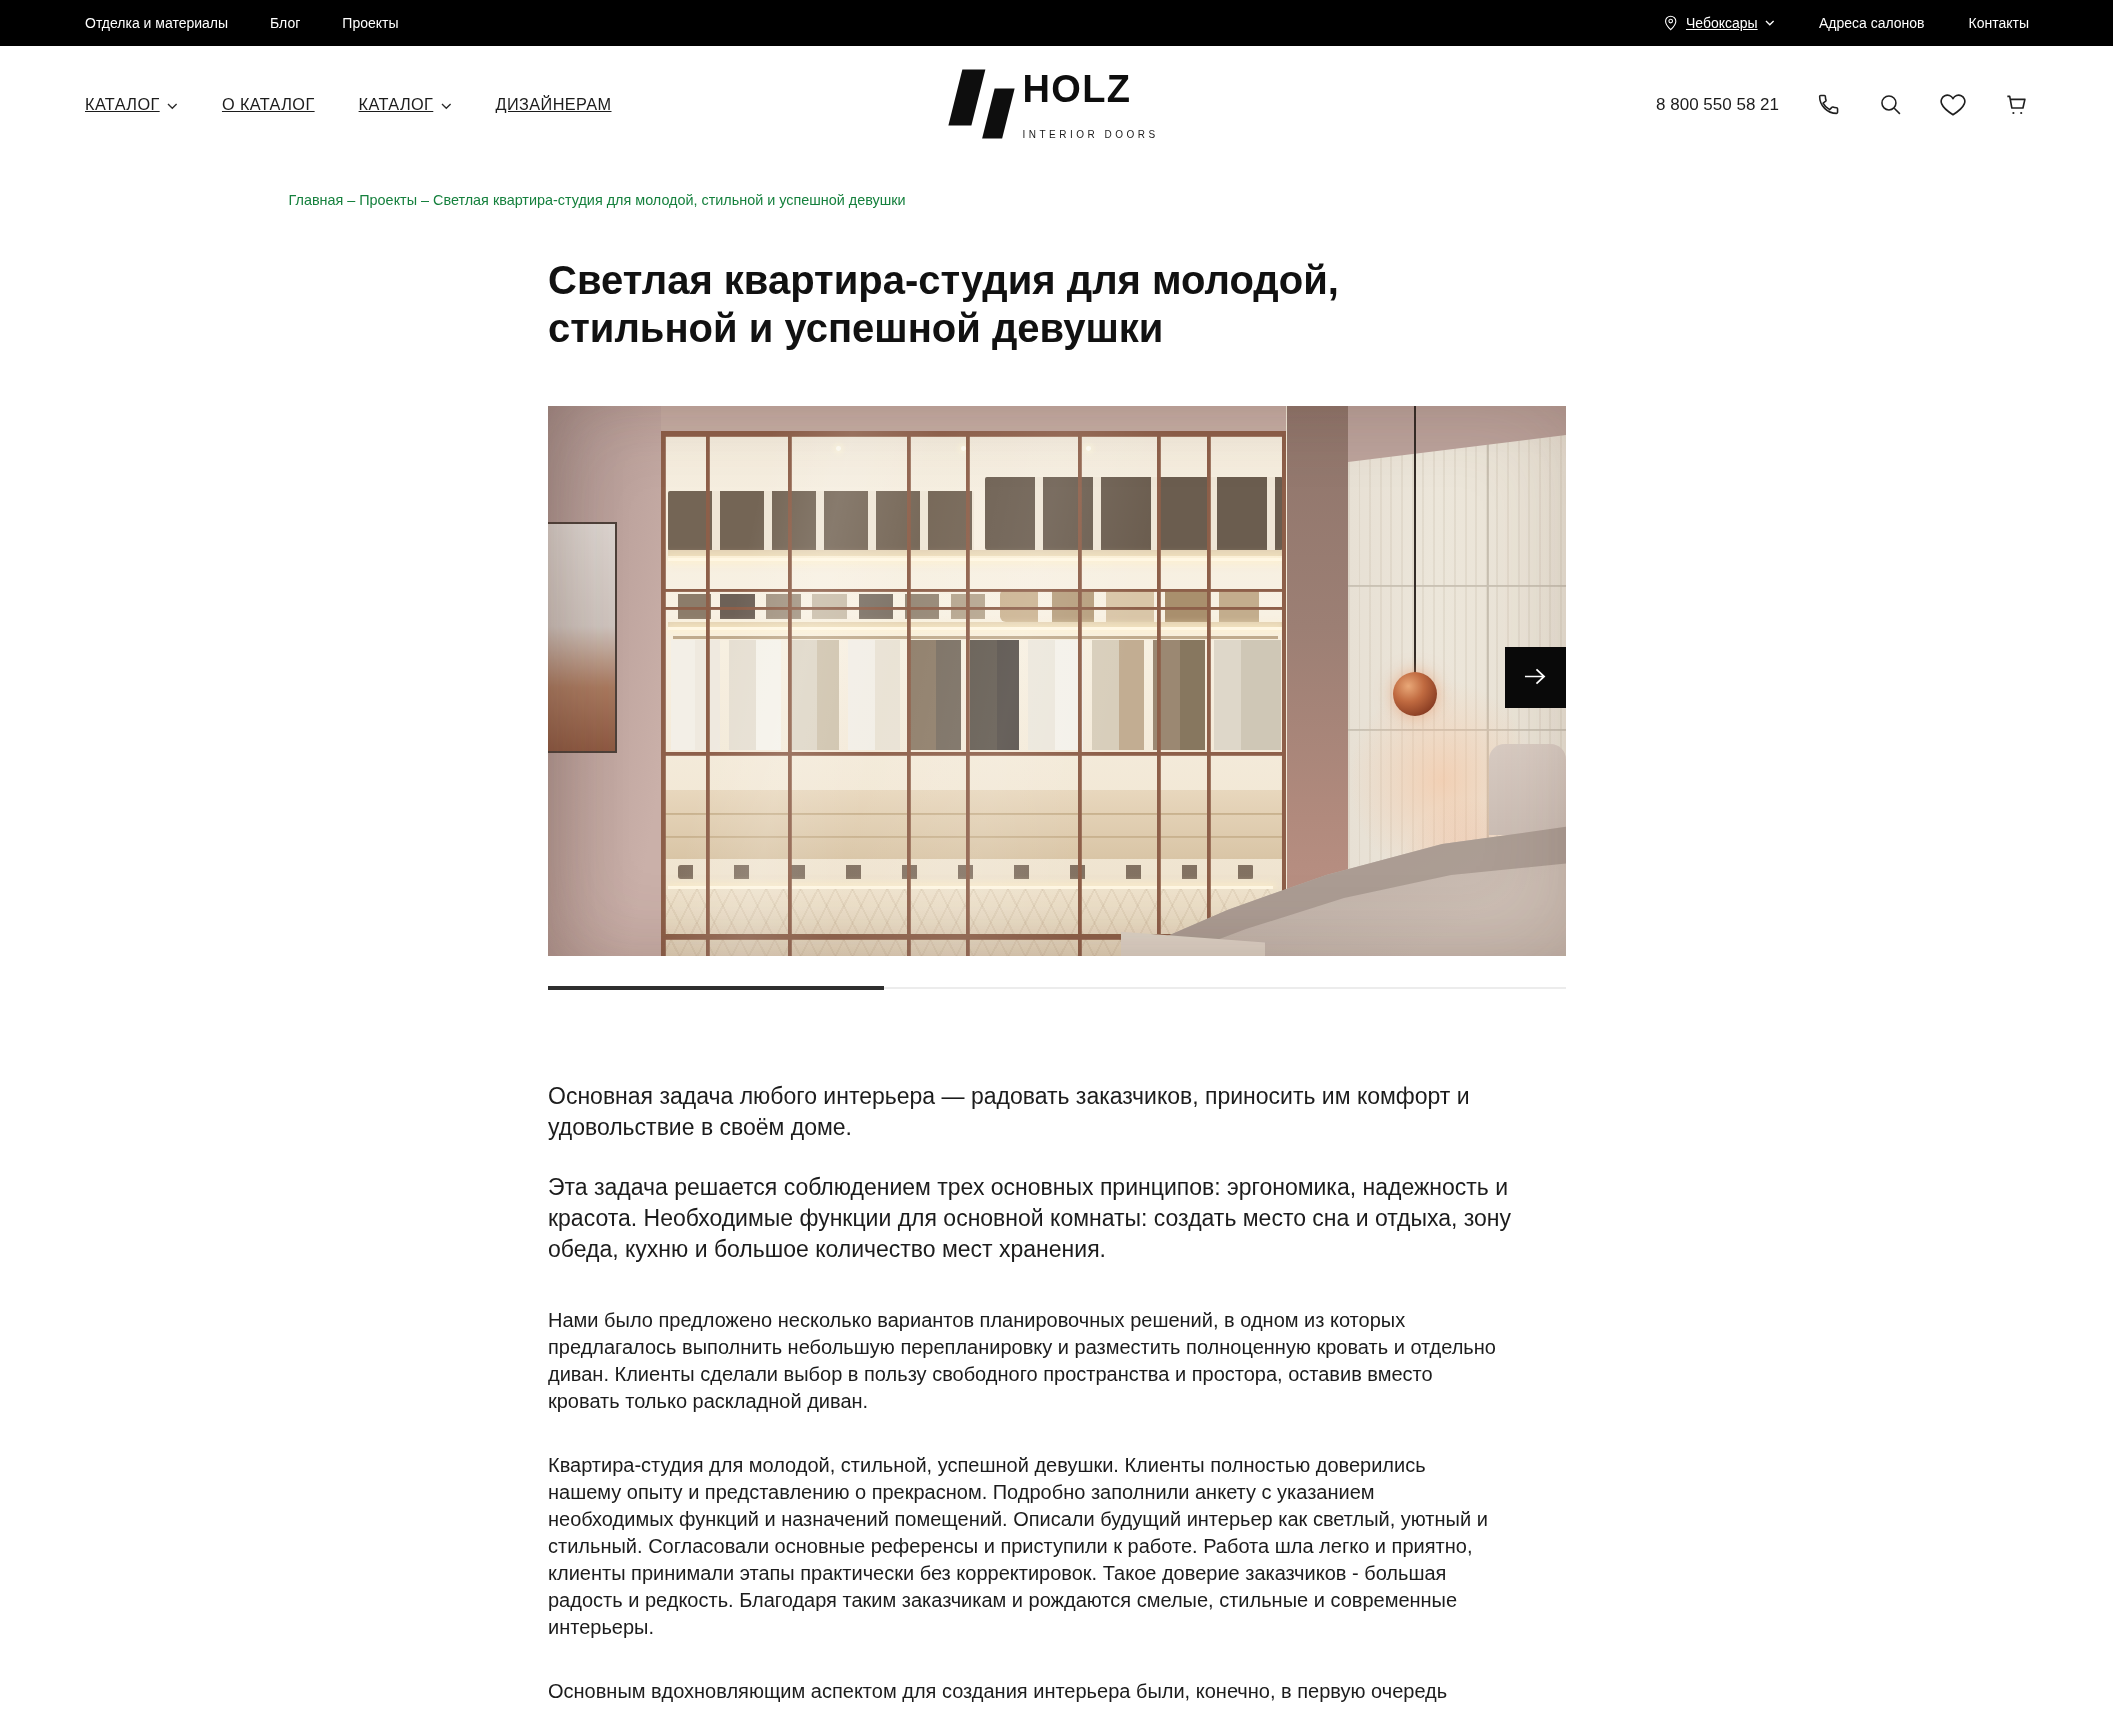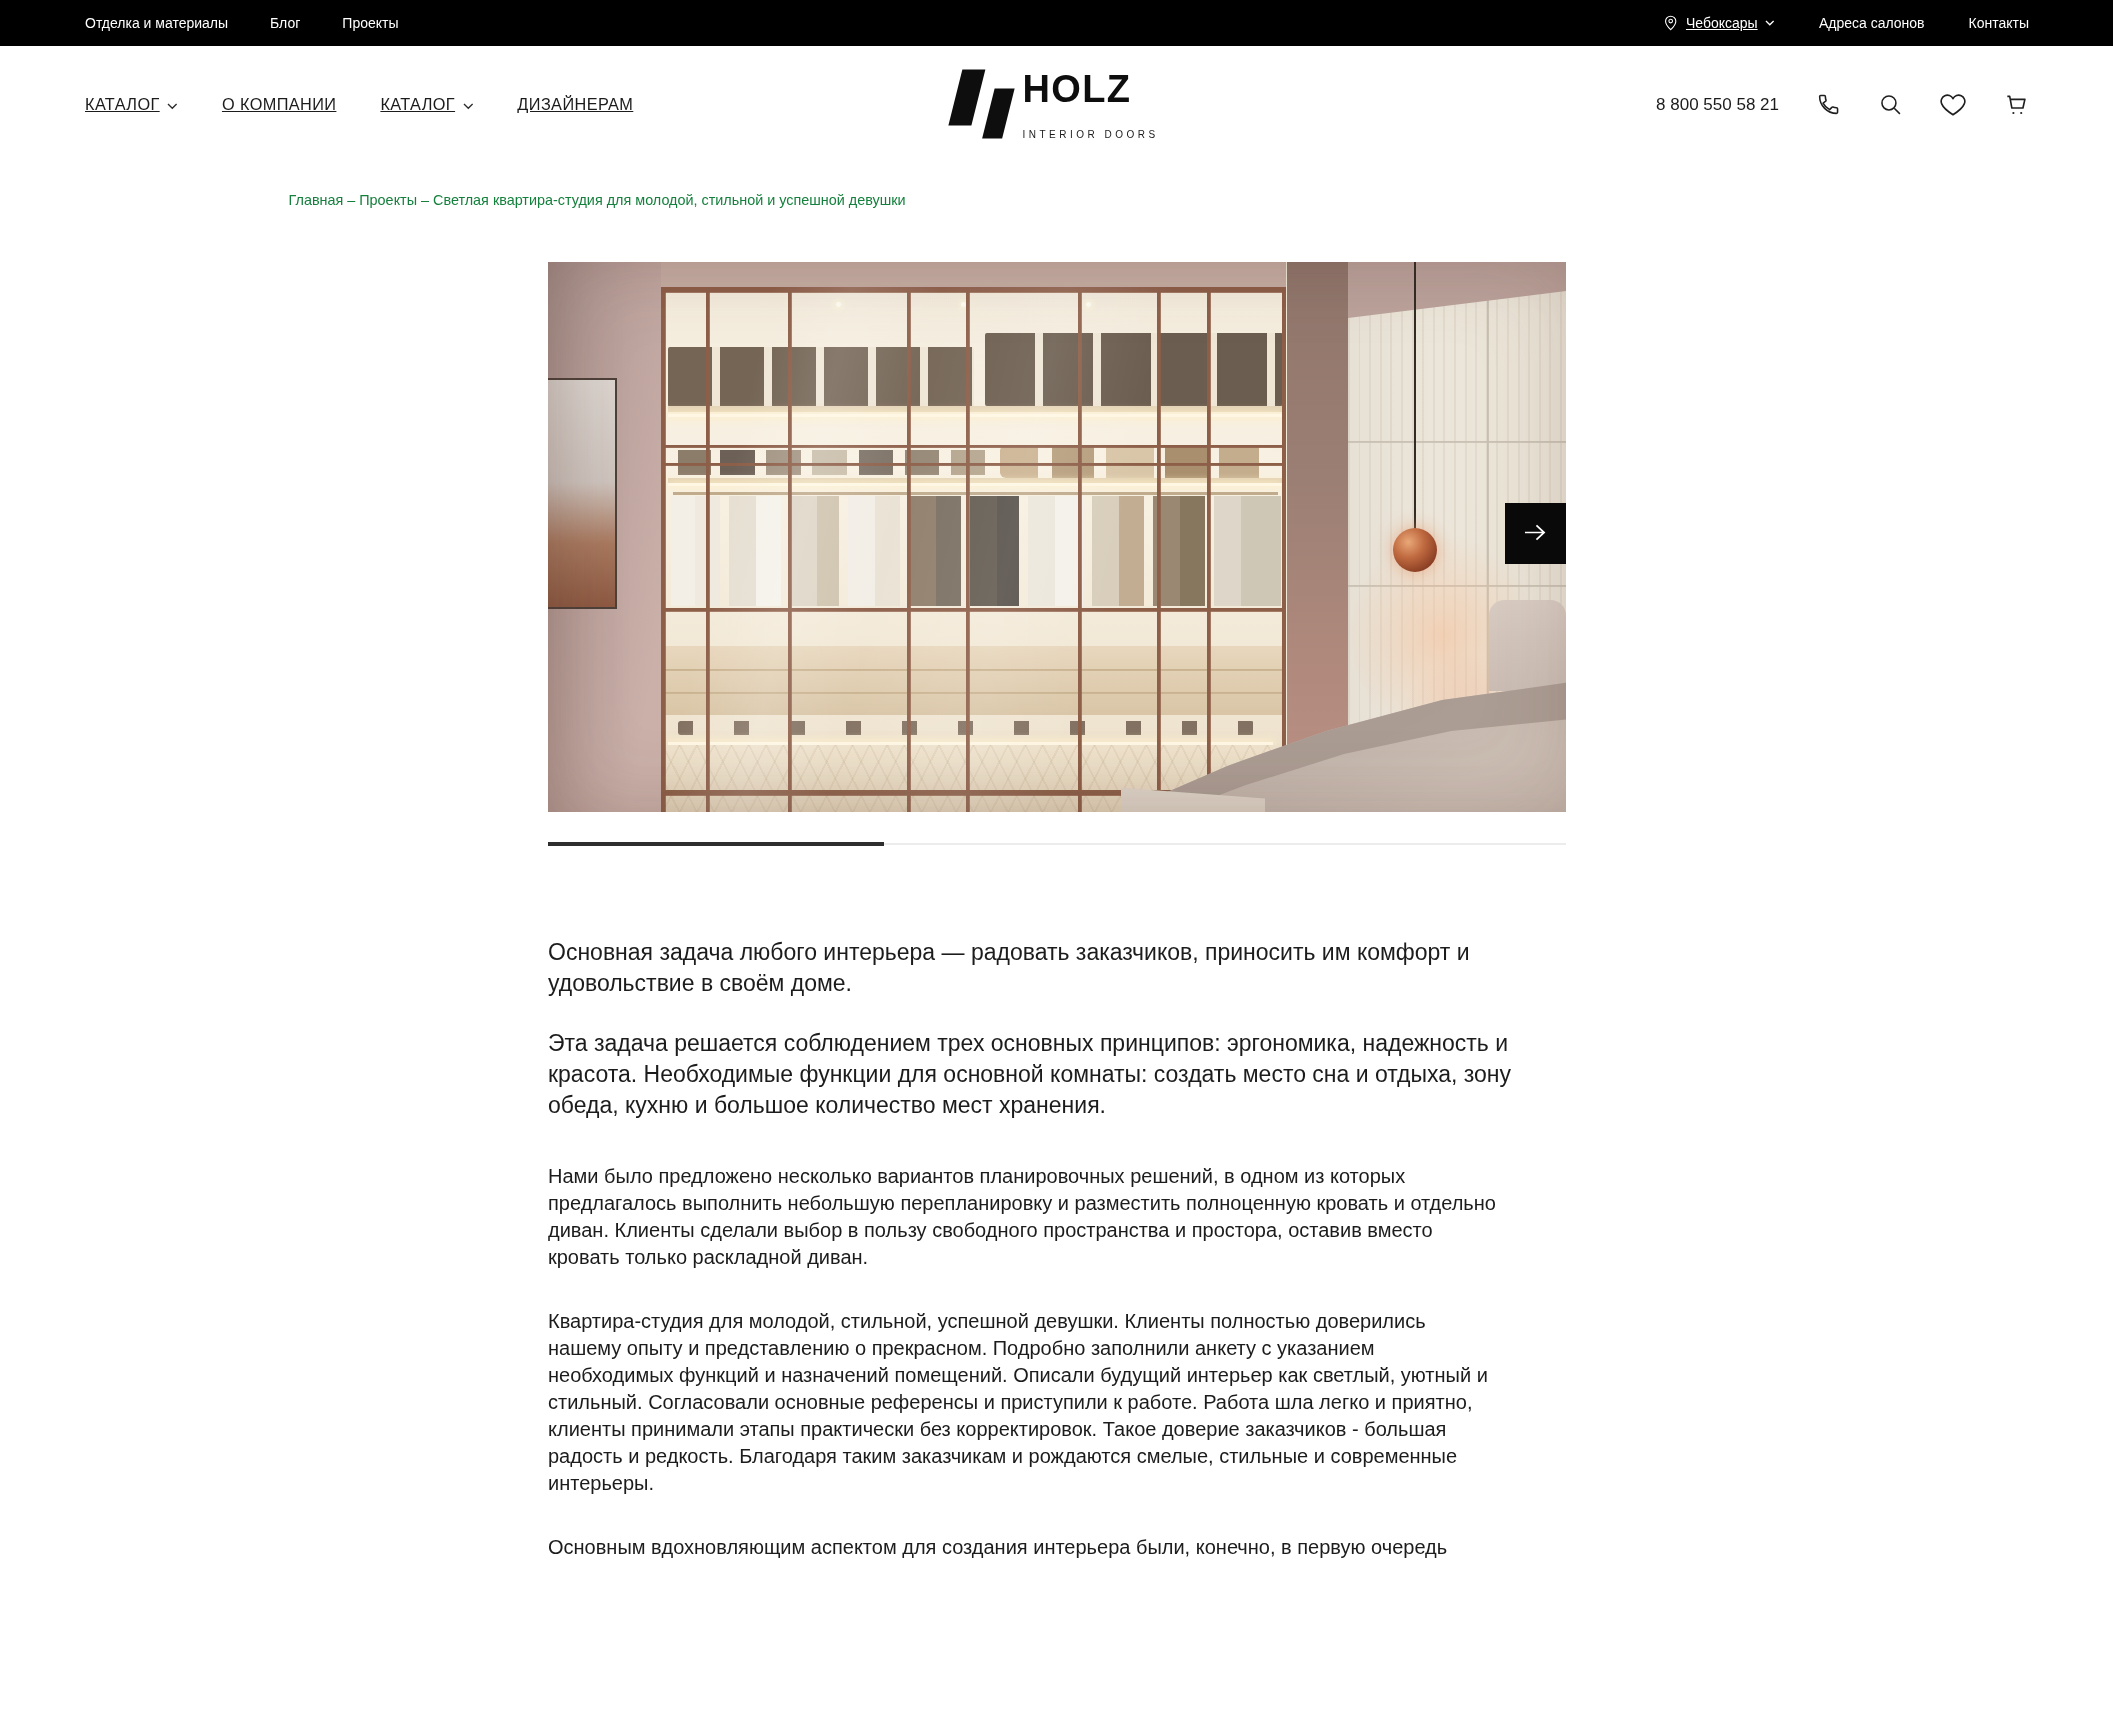--- a/index.html
+++ b/index.html
@@ -186,21 +186,21 @@
   <nav class="nav">
     <span class="nav-item">
       <span>КАТАЛОГ</span>
       <span>
         <svg width="10.6" height="6.7" viewBox="0 0 11 7" fill="none">
             <path d="M1 1l4.5 4.5L10 1" stroke="#2a2a2a" stroke-width="1.4"></path>
           </svg>
       </span>
     </span>
     <span class="nav-item">
-      <span>О КОМПАНИИ</span>
+      <span>О КАТАЛОГ</span>
     </span>
     <span class="nav-item">
       <span>КАТАЛОГ</span>
       <span>
         <svg width="10.6" height="6.7" viewBox="0 0 11 7" fill="none">
             <path d="M1 1l4.5 4.5L10 1" stroke="#2a2a2a" stroke-width="1.4"></path>
           </svg>
       </span>
     </span>
     <span class="nav-item">
@@ -245,20 +245,21 @@
         </svg>
     </span>
   </div>
 </div>
 
 <div class="breadcrumb-row">
   <span>Главная – Проекты – Светлая квартира-студия для молодой, стильной и успешной девушки</span>
 </div>
 
 <div class="container">
+  <h1 class="page-title">Светлая квартира-студия для молодой, стильной и успешной девушки</h1>
 
   <div class="photo">
     <div class="soffit"></div>
     <div class="interior"></div>
     <span class="spot s1"></span>
     <span class="spot s2"></span>
     <span class="spot s3"></span>
     <div class="boxes-a"></div>
     <div class="boxes-b"></div>
     <div class="shelf1"></div>

